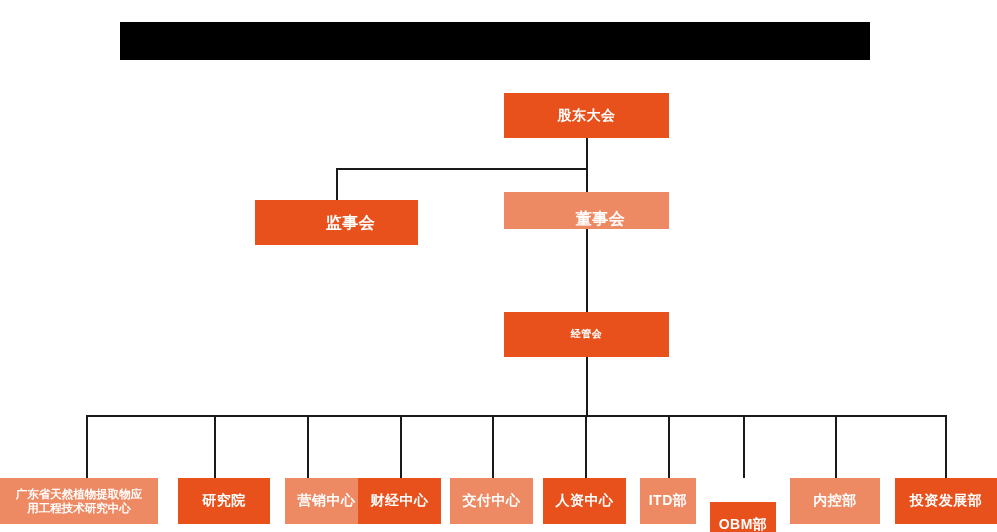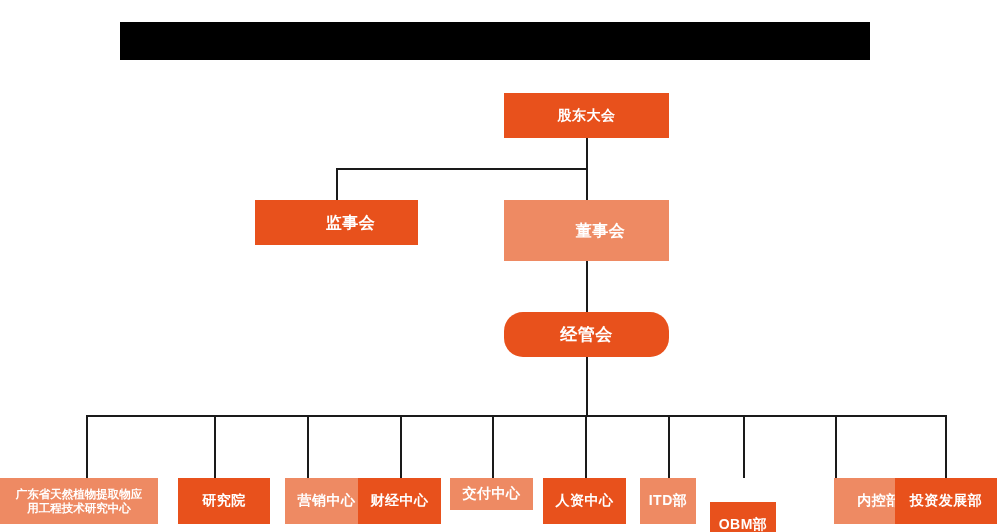--- a/index.html
+++ b/index.html
@@ -42,21 +42,21 @@
     letter-spacing: 0.5px;
     line-height: 1.25;
     z-index: 3;
     user-select: none;
   }
   .node.dark   { background: #e8511c; }
   .node.light  { background: #ee8a63; }
 
   .node.lvl1 { font-size: 14px; }
   .node.lvl2 { font-size: 16px; padding-left: 28px; }
-  .node.lvl3 { font-size: 17px; border-radius: 19px; }
+  .node.lvl3 { font-size: 10px; }
   .node.leaf { font-size: 14px; }
   .node.leaf.small { font-size: 11.5px; padding: 16px 5px; letter-spacing: 0px; }
 
   
   .ln {
     position: absolute;
     background: #1a1a1a;
     z-index: 1;
   }
   .ln.v { width: 2px; }
@@ -88,21 +88,21 @@
       <div class="ln v" style="left: 945px; top: 415px; height: 63px;"></div>
     </div>
 
   <div class="node lvl1 dark" style="left:504px; top:93px; width:165px; height:45px;">
     <span>股东大会</span>
   </div>
 
   <div class="node lvl2 dark" style="left:255px; top:200px; width:163px; height:45px;">
     <span>监事会</span>
   </div>
-  <div class="node lvl2 light" style="left:504px; top:200px; width:165px; height:61px;">
+  <div class="node lvl2 light" style="left:504px; top:192px; width:165px; height:37px;align-items:flex-end;">
     <span>董事会</span>
   </div>
 
   <div class="node lvl3 dark" style="left:504px; top:312px; width:165px; height:45px;">
     <span>经管会</span>
   </div>
 
   <div class="node leaf small light" style="left:0px; top:478px; width:158px; height:46px;">
     <span>
       <span>广东省天然植物提取物应</span><br>
@@ -115,37 +115,37 @@
   </div>
 
   <div class="node leaf light" style="left:265px; top:478px; width:83px; height:46px;margin-left:20px;">
     <span>营销中心</span>
   </div>
 
   <div class="node leaf dark" style="left:358px; top:478px; width:83px; height:46px;">
     <span>财经中心</span>
   </div>
 
-  <div class="node leaf light" style="left:450px; top:478px; width:83px; height:32px;">
+  <div class="node leaf light" style="left:450px; top:478px; width:83px; height:46px;">
     <span>交付中心</span>
   </div>
 
   <div class="node leaf dark" style="left:543px; top:478px; width:83px; height:46px;">
     <span>人资中心</span>
   </div>
 
   <div class="node leaf light" style="left:640px; top:478px; width:56px; height:46px;">
     <span>ITD部</span>
   </div>
 
   <div class="node leaf dark" style="left:710px; top:478px; width:66px; height:46px;margin-top:24px;">
     <span>OBM部</span>
   </div>
 
-  <div class="node leaf light" style="left:834px; top:478px; width:90px; height:46px;">
+  <div class="node leaf light" style="left:790px; top:478px; width:90px; height:46px;">
     <span>内控部</span>
   </div>
 
   <div class="node leaf dark" style="left:895px; top:478px; width:102px; height:46px;">
     <span>投资发展部</span>
   </div>
 
 </div>
 
 </body></html>

